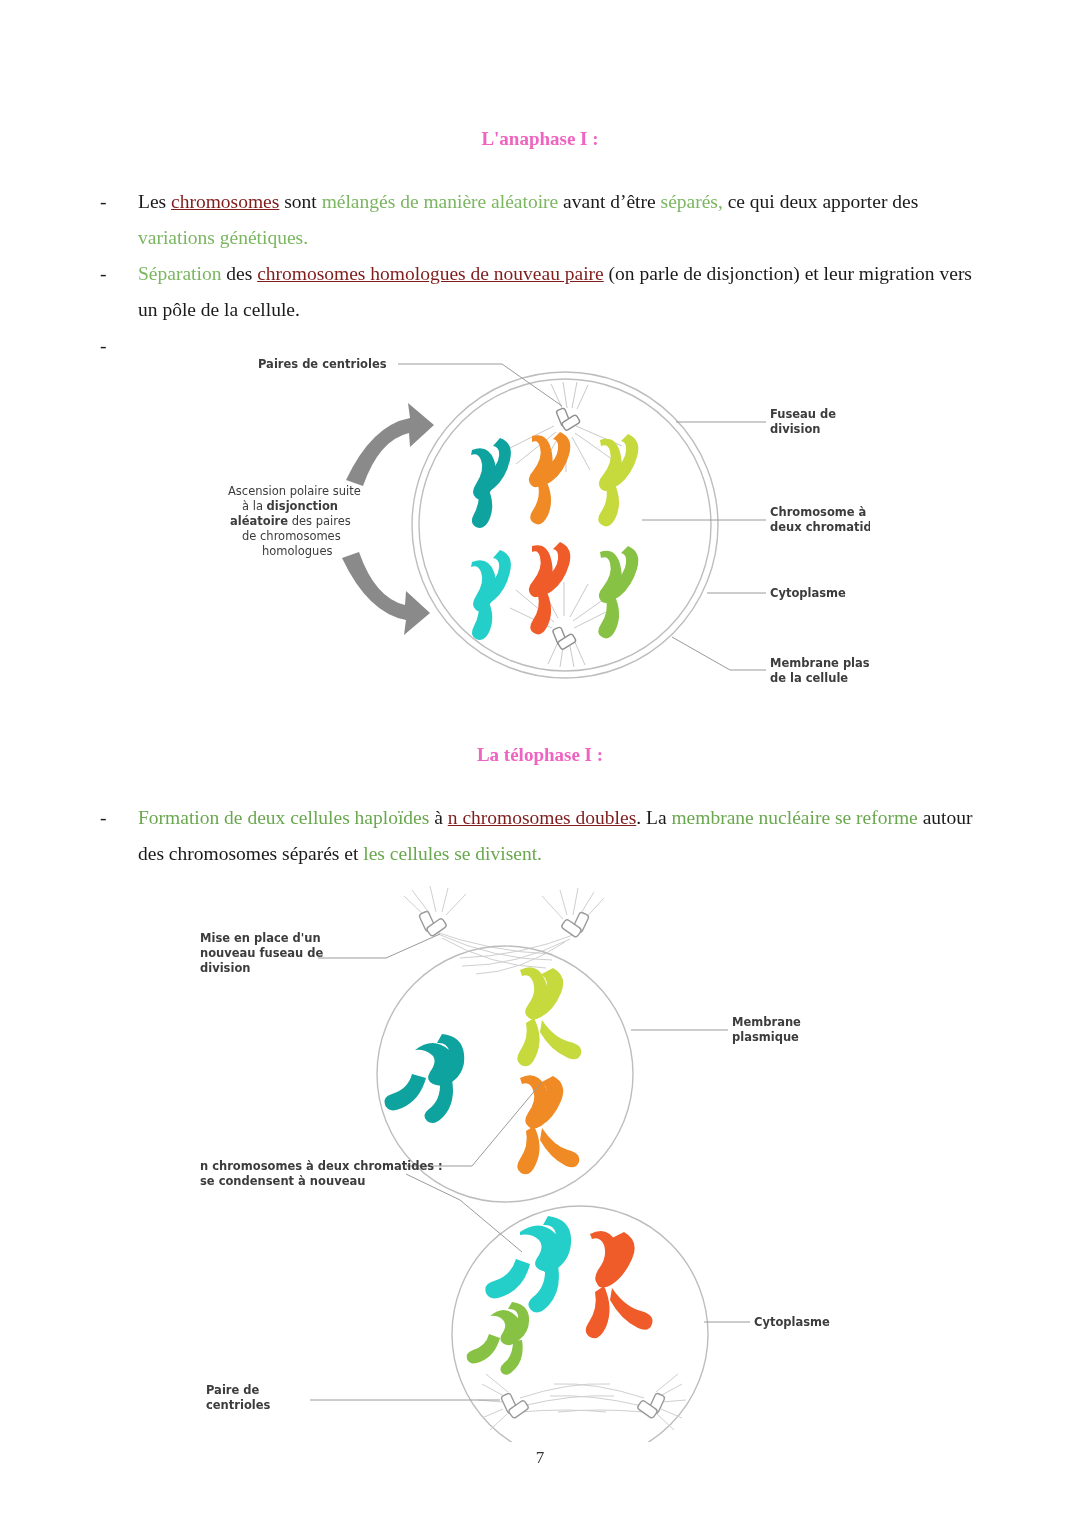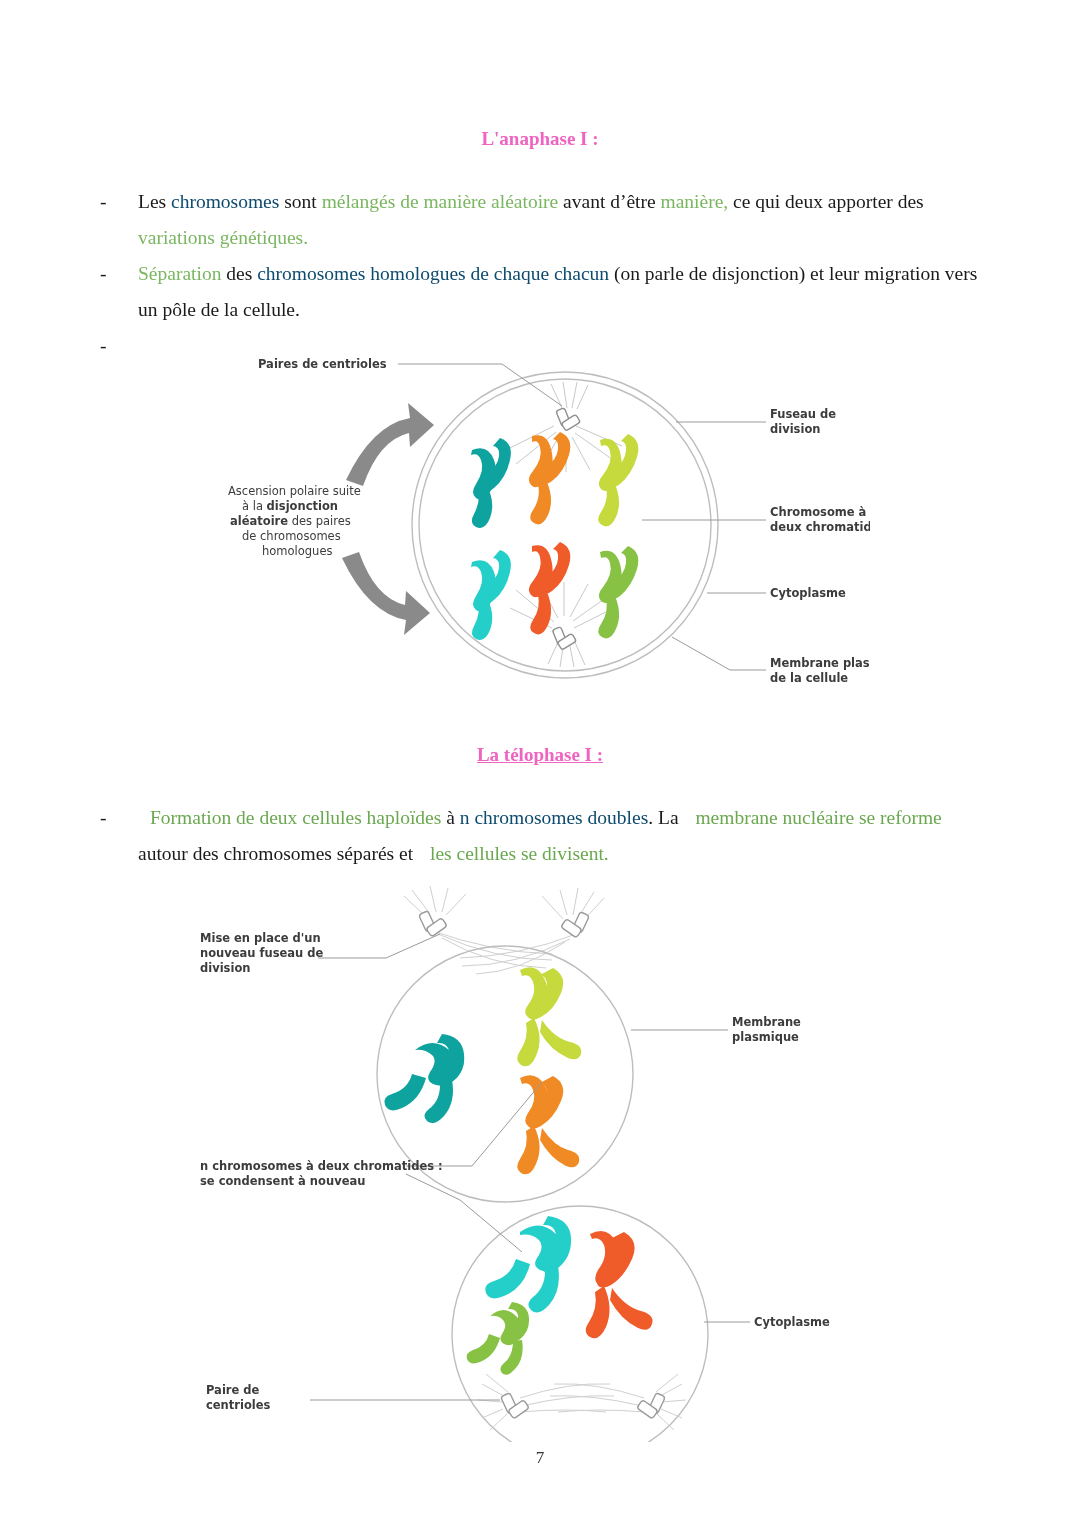--- a/index.html
+++ b/index.html
@@ -23,44 +23,44 @@
     padding: 0 86px;
   }
   .heading {
     text-align: center;
     font-size: 19px;
     color: #ef64c0;
     margin: 0;
     font-family: "Liberation Serif", serif;
   }
   .heading-anaphase { padding-top: 128px; }
-  .heading-telophase { padding-top: 0; text-decoration: underline; }
+  .heading-telophase { padding-top: 0; }
 
   ul.bullets {
     list-style: none;
     margin: 0;
     padding: 0;
   }
   ul.bullets li {
     position: relative;
     font-size: 19.5px;
     line-height: 36px;
     padding-left: 52px;
     margin: 0;
     text-align: left;
   }
   ul.bullets li .dash {
     position: absolute;
     left: 14px;
     top: 0;
     color: #1a1a1a;
   }
-  .blue { color: #0c4a6e; }
+  .blue { color: #7f1d1d; text-decoration: underline; }
   .green { color: #7bb661; text-align: center; }
-  .grn2 { color: #6aa84f; margin-left: 12px; }
+  .grn2 { color: #6aa84f; }
 
   .fig {
     display: block;
     margin: 0 auto;
   }
   .fig-label {
     font-family: "DejaVu Sans", sans-serif;
     font-size: 11.5px;
     fill: #3c3c3c;
   }
@@ -88,27 +88,27 @@
 <div class="page">
 
   <h2 class="heading heading-anaphase">L'anaphase I :</h2>
 
   <div class="spacer-2"></div>
 
   <ul class="bullets">
     <li>
       <span class="dash">-</span>
       <span>
-        <span>Les </span><span class="blue">chromosomes</span><span> sont </span><span class="green">mélangés de manière aléatoire</span><span> avant d’être </span><span class="green">manière,</span><span> ce qui deux apporter des </span><span class="green">variations génétiques.</span>
+        <span>Les </span><span class="blue">chromosomes</span><span> sont </span><span class="green">mélangés de manière aléatoire</span><span> avant d’être </span><span class="green">séparés,</span><span> ce qui deux apporter des </span><span class="green">variations génétiques.</span>
       </span>
     </li>
     <li>
       <span class="dash">-</span>
       <span>
-        <span class="green">Séparation</span><span> des </span><span class="blue">chromosomes homologues de chaque chacun</span><span> (on parle de disjonction) et leur migration vers un pôle de la cellule.</span>
+        <span class="green">Séparation</span><span> des </span><span class="blue">chromosomes homologues de nouveau paire</span><span> (on parle de disjonction) et leur migration vers un pôle de la cellule.</span>
       </span>
     </li>
     <li>
       <span class="dash">-</span>
     </li>
   </ul>
 
   <svg class="fig" width="660" height="370" viewBox="0 0 660 370" style="margin-top:12px;">
 
     <circle class="cellring" cx="355" cy="185" r="153"></circle>

